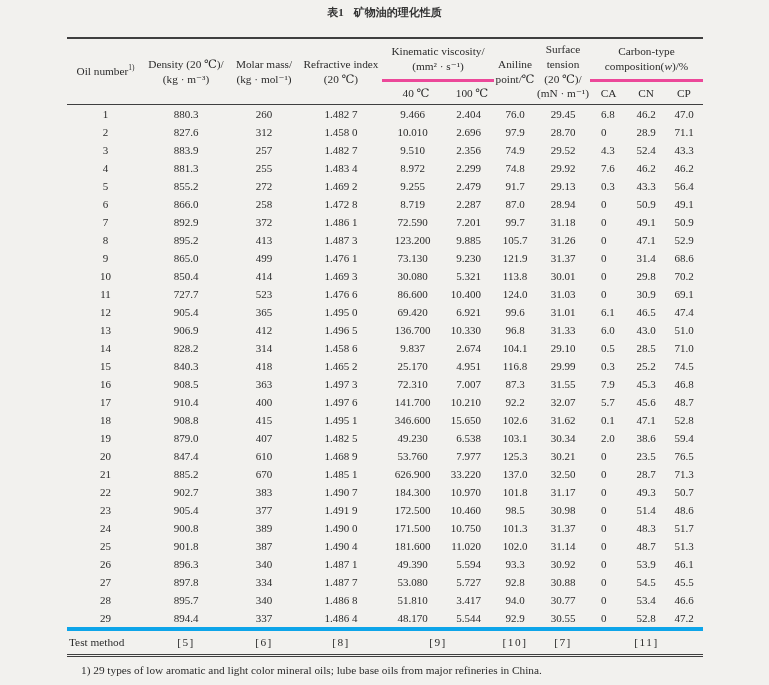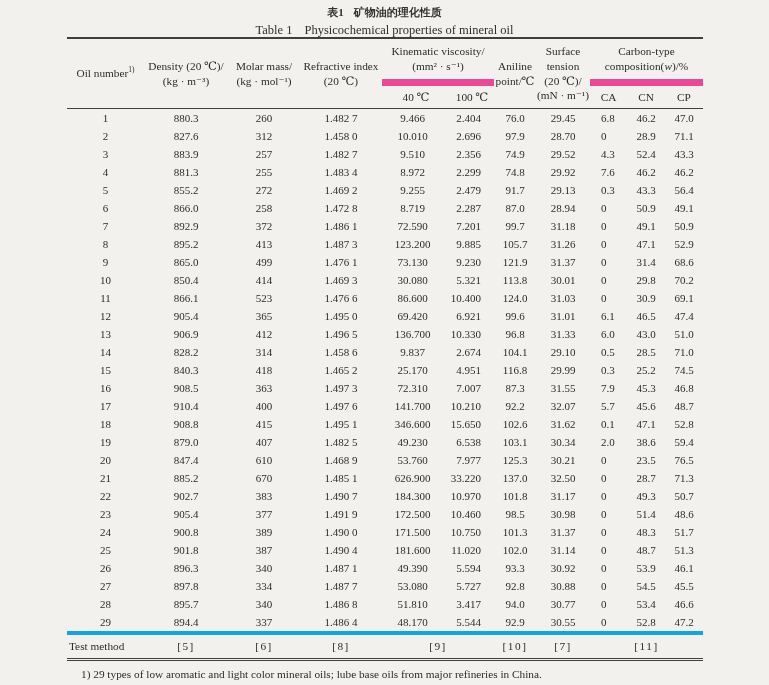--- a/index.html
+++ b/index.html
@@ -30,21 +30,21 @@
     border-top:2px solid #3f3f3f;
     border-bottom:3px double #3f3f3f;
   }
   thead{border-bottom:1.5px solid #3f3f3f;}
   thead th{
     font-weight:normal;font-size:11.3px;line-height:1.3;
     vertical-align:middle;padding:1px 0;color:#2c2c2c;
   }
   thead tr.h1 th{height:38px;}
   thead tr.h2 th{height:20px;}
-  th.spanner{border-bottom:7px solid #ec4899;}
+  th.spanner{border-bottom:3px solid #ec4899;}
   .it{font-style:italic;}
   sup.fn{font-size:7.5px;vertical-align:super;line-height:0;}
 
   tbody td{
     height:18px;line-height:18px;padding:0;
     text-align:center;font-size:11px;color:#2c2c2c;
     white-space:nowrap;overflow:hidden;
   }
   tbody td.c4{text-align:center;padding-right:7px;}
   tbody td.c5{text-align:right;padding-right:13px;}
@@ -60,23 +60,20 @@
   .footnotes{margin-top:6px;font-size:11.3px;color:#2c2c2c;}
   .footnote{padding-left:14px;margin-top:2px;line-height:1.35;}
 </style>
 </head>
 <body>
 
 <div class="page">
 
   <div class="title-zh">
     <span class="gap">表1</span><span>矿物油的理化性质</span>
-  </div>
-  <div class="title-en">
-    <span class="gap">Table 1</span><span>Physicochemical properties of mineral oil</span>
   </div>
 
   <div class="table-wrap">
     <table>
       <colgroup>
         <col style="width:77px">
           <col style="width:84px">
           <col style="width:72px">
         <col style="width:82px">
           <col style="width:68px">
@@ -256,21 +253,21 @@
             <td class="c4">30.080</td>
             <td class="c5">5.321</td>
             <td class="c6">113.8</td>
             <td class="c7">30.01</td>
             <td class="c8">0</td>
             <td class="c9">29.8</td>
             <td class="c10">70.2</td>
           </tr>
           <tr>
             <td class="c0">11</td>
-            <td class="c1">866.1</td>
+            <td class="c1">727.7</td>
             <td class="c2">523</td>
             <td class="c3">1.476 6</td>
             <td class="c4">86.600</td>
             <td class="c5">10.400</td>
             <td class="c6">124.0</td>
             <td class="c7">31.03</td>
             <td class="c8">0</td>
             <td class="c9">30.9</td>
             <td class="c10">69.1</td>
           </tr>

